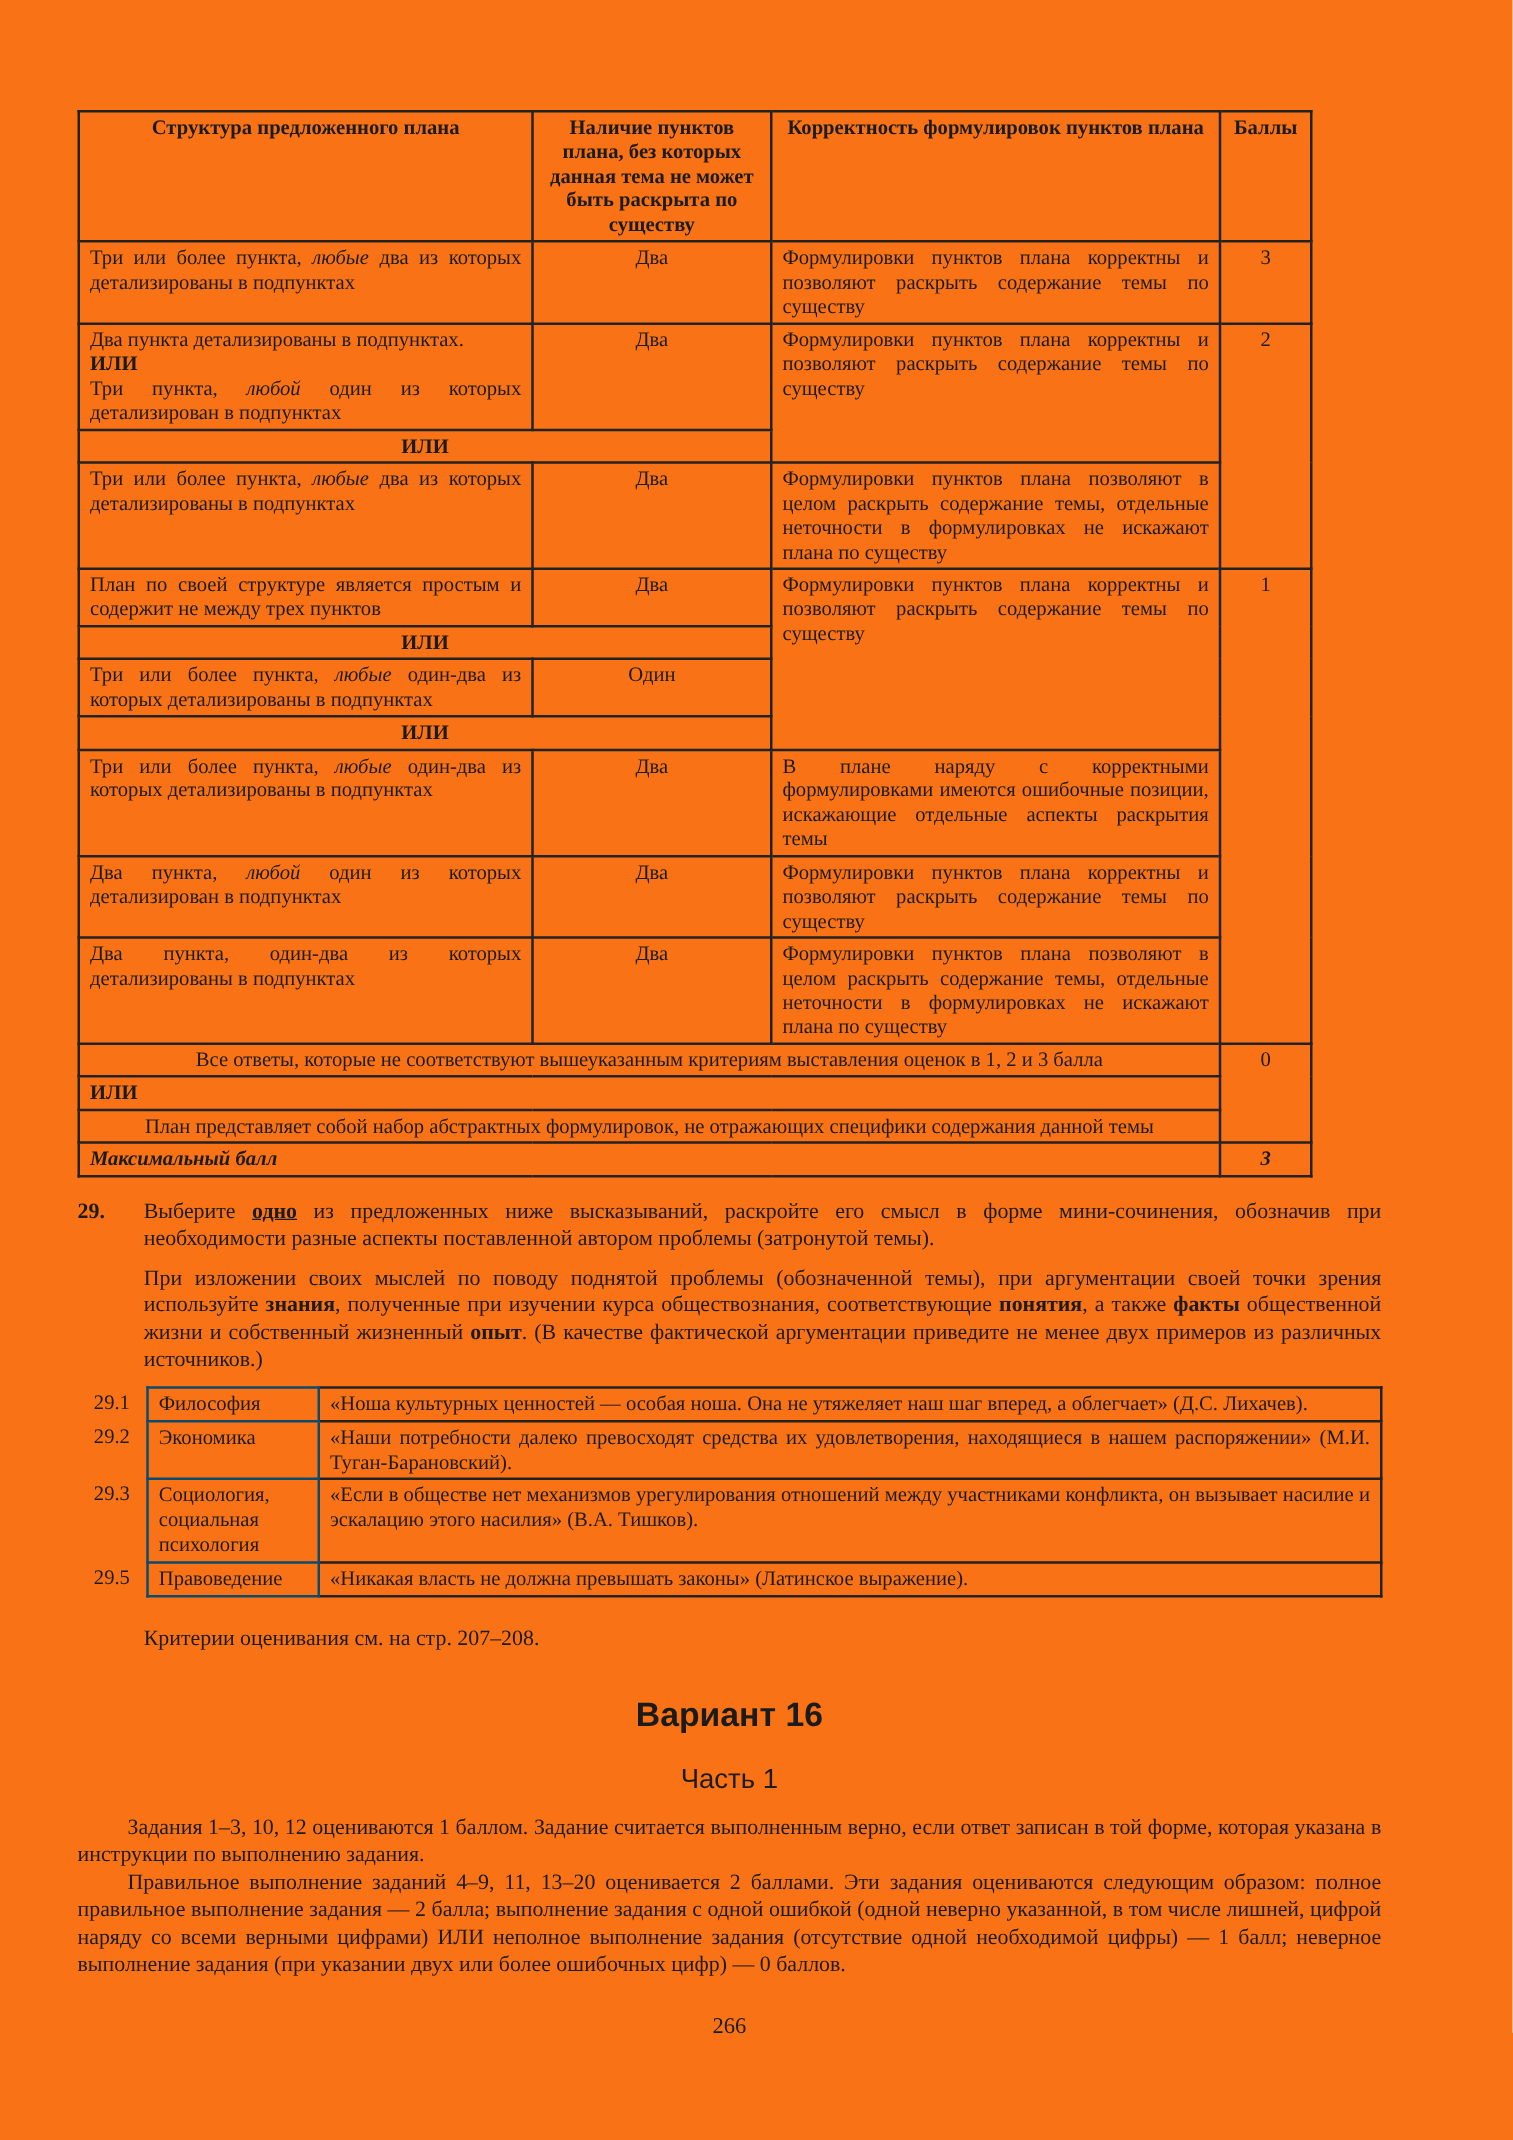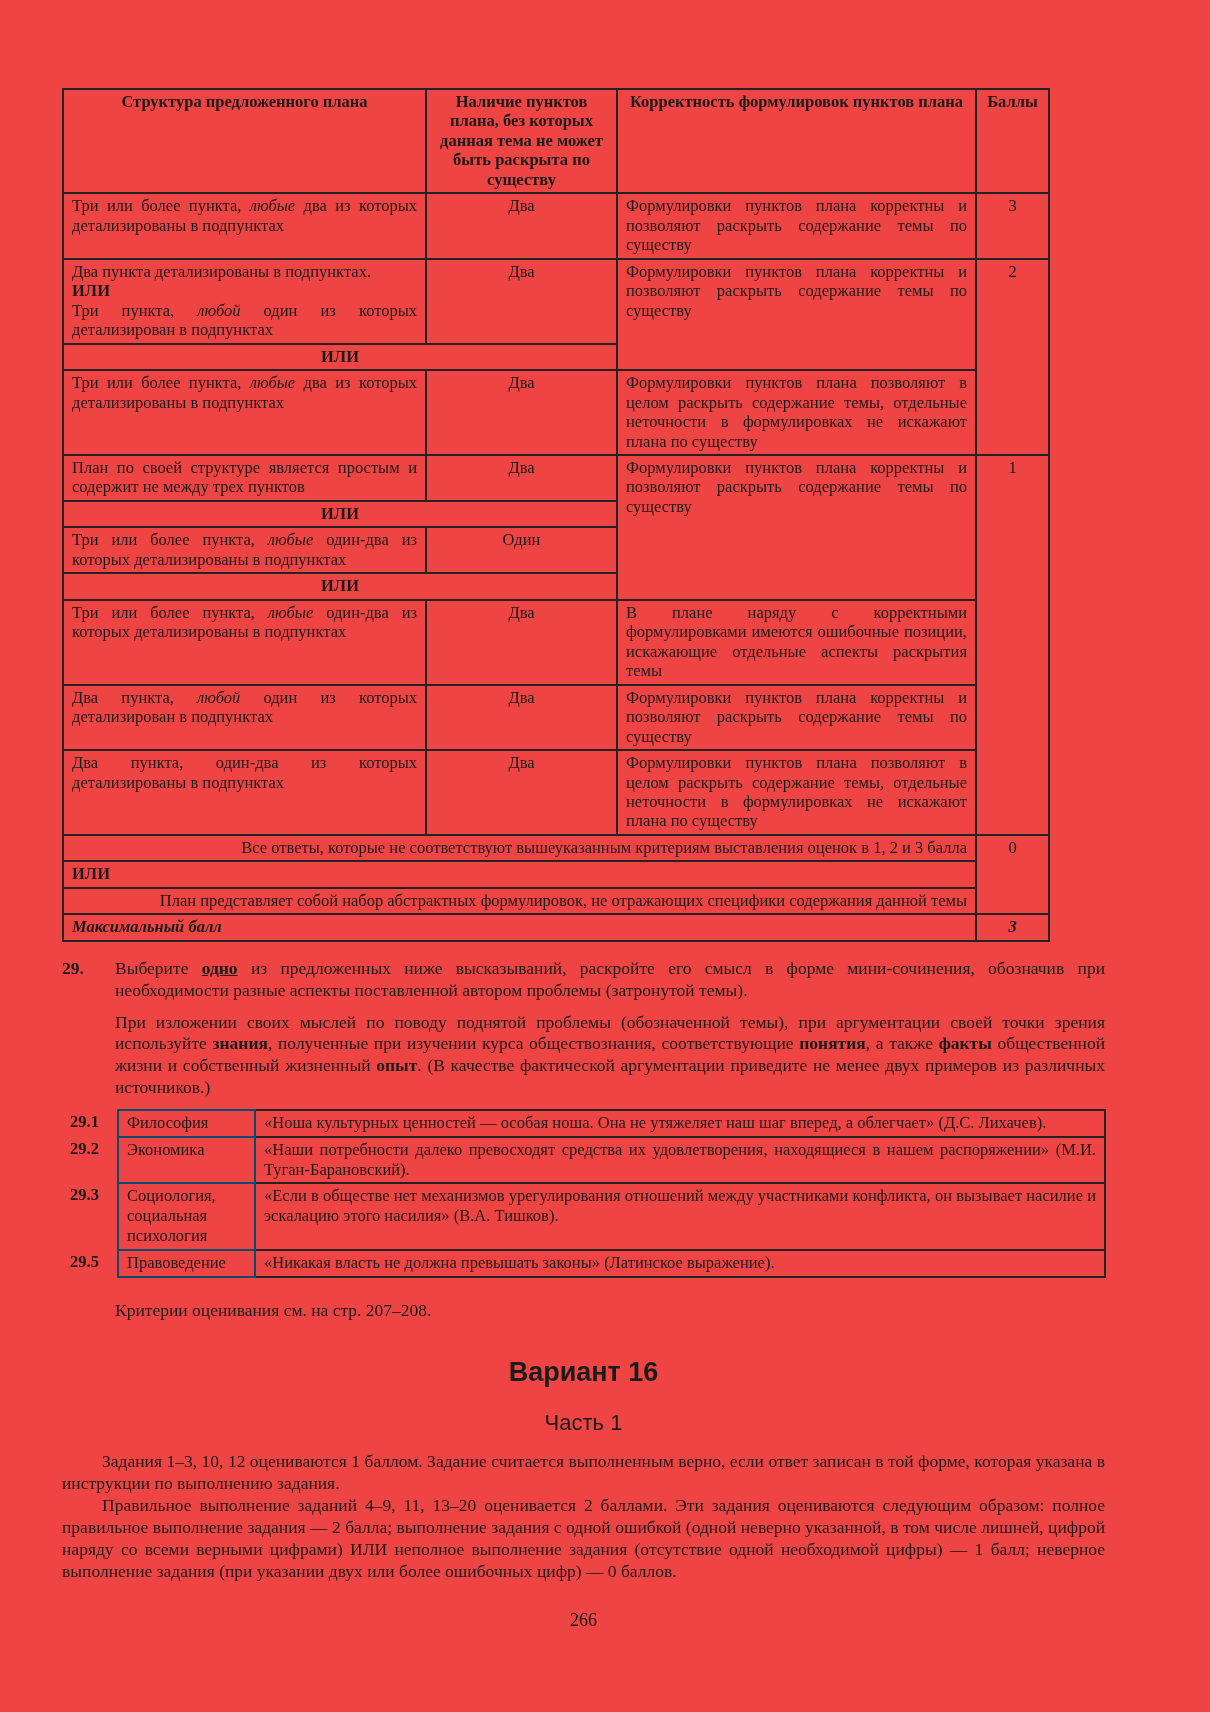--- a/index.html
+++ b/index.html
@@ -1,21 +1,21 @@
 <!DOCTYPE html>
 <html lang="ru"><head>
 <meta charset="utf-8">
 <style>
   * { box-sizing: border-box; margin: 0; padding: 0; }
   html, body { background: #e8e8e6; }
   body { width: 1210px; font-family: "Liberation Serif", "DejaVu Serif", serif; color: #1b1b1b; }
   .page {
     position: relative;
     width: 1210px; height: 1712px;
-    background: #ef4444;
+    background: #f97316;
     padding: 88px 105px 0 62px;
     overflow: hidden;
   }
 
   
   table.criteria {
     border-collapse: collapse;
     width: 986px;
     table-layout: fixed;
     font-size: 16.5px;
@@ -27,40 +27,40 @@
     padding: 2px 8px 3px 8px;
     vertical-align: top;
   }
   table.criteria th { font-weight: bold; text-align: center; }
   td.struct { text-align: justify; white-space: pre-line; margin-left: 12px; }
   td.corr   { text-align: justify; margin-left: 19px; }
   td.qty    { text-align: center; vertical-align: middle; }
   td.score  { text-align: center; vertical-align: top; }
   td.or-mid { font-weight: bold; text-align: center; padding-left: 363px; }
   td.or-left{ font-weight: bold; text-align: left; }
-  td.allother { text-align: right; }
+  td.allother { text-align: center; }
   td.maxlabel { font-style: italic; font-weight: bold; text-align: left; padding-right: 14px; }
   td.maxscore { font-style: italic; font-weight: bold; }
 
   
   .task-row { display: flex; margin-bottom: 10px; }
   .task-number { width: 53px; flex: none; font-weight: bold; font-size: 17.5px; }
   .task-text { width: 990px; text-align: justify; font-size: 17.5px; line-height: 1.25; }
   .guidance { margin-left: 53px; margin-bottom: 10px; }
 
   table.options {
     border-collapse: collapse;
     table-layout: fixed;
     width: 1043px;
     font-size: 16.5px;
     line-height: 1.2;
     margin-bottom: 22px;
   }
   table.options td { padding: 2px 8px 3px 8px; vertical-align: top; }
-  td.onum   { border: none; font-weight: bold; padding-left: 2px; }
+  td.onum   { border: none; font-weight: normal; padding-left: 2px; text-align: center; }
   td.osubj  { border: 2px solid #0c4a6e; }
   td.oquote { border: 2px solid #222; text-align: justify; }
 
   .note { margin: 0 0 36px 53px; font-size: 17.5px; }
 
   
   h1.variant-title {
     font-family: "Liberation Sans", "DejaVu Sans", sans-serif;
     font-size: 27px; font-weight: bold; text-align: center;
     margin: 0 0 22px 0;

